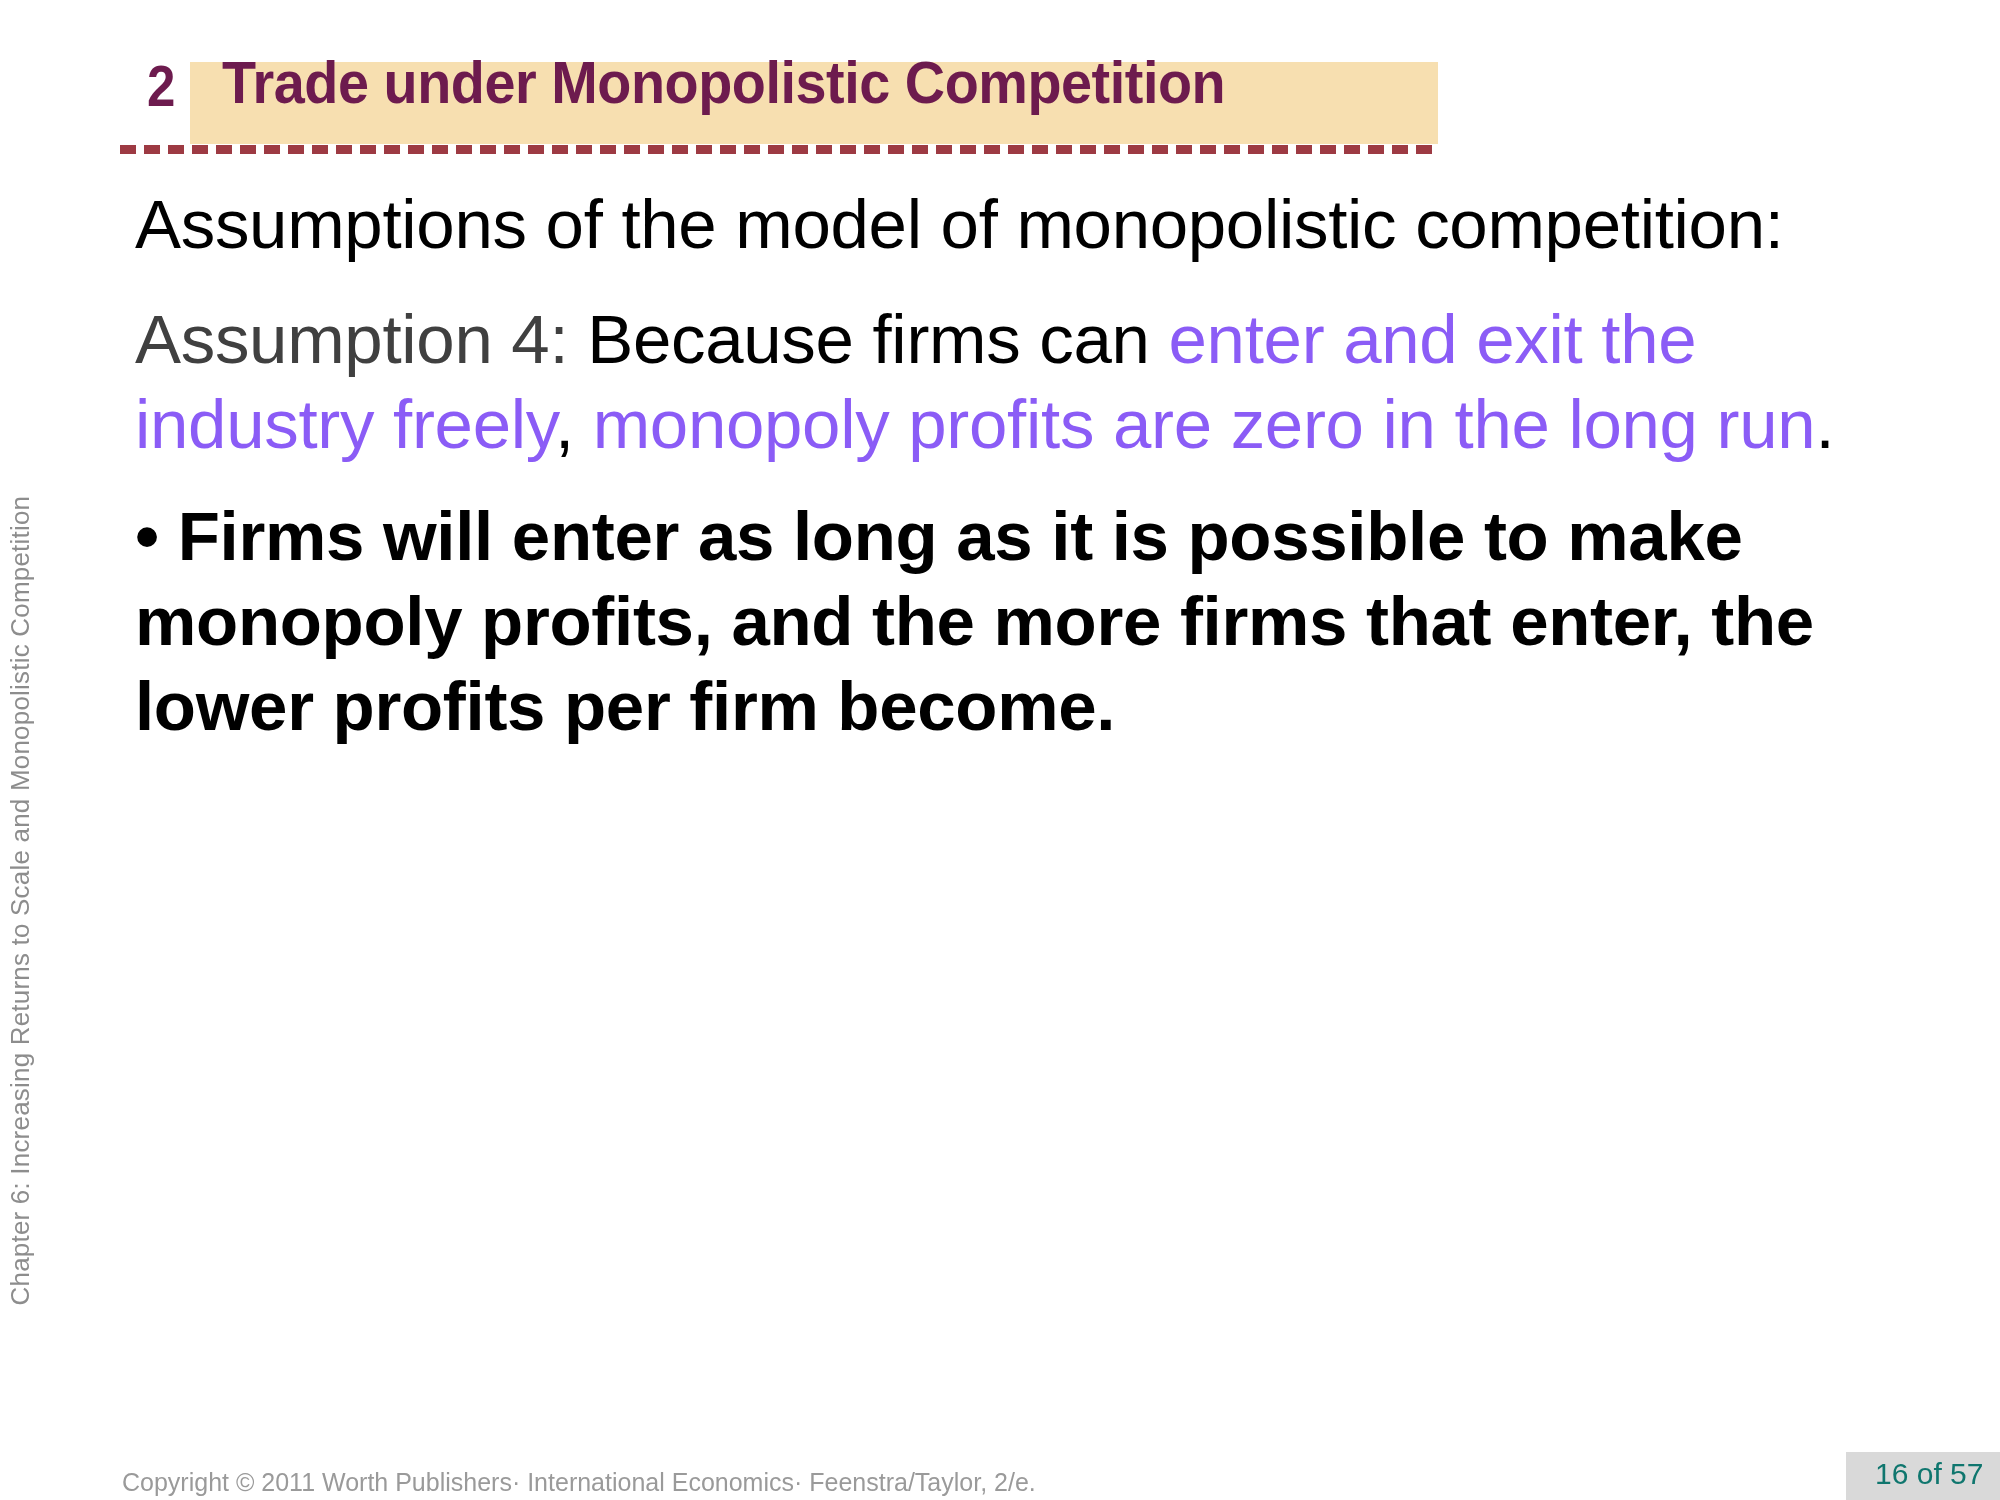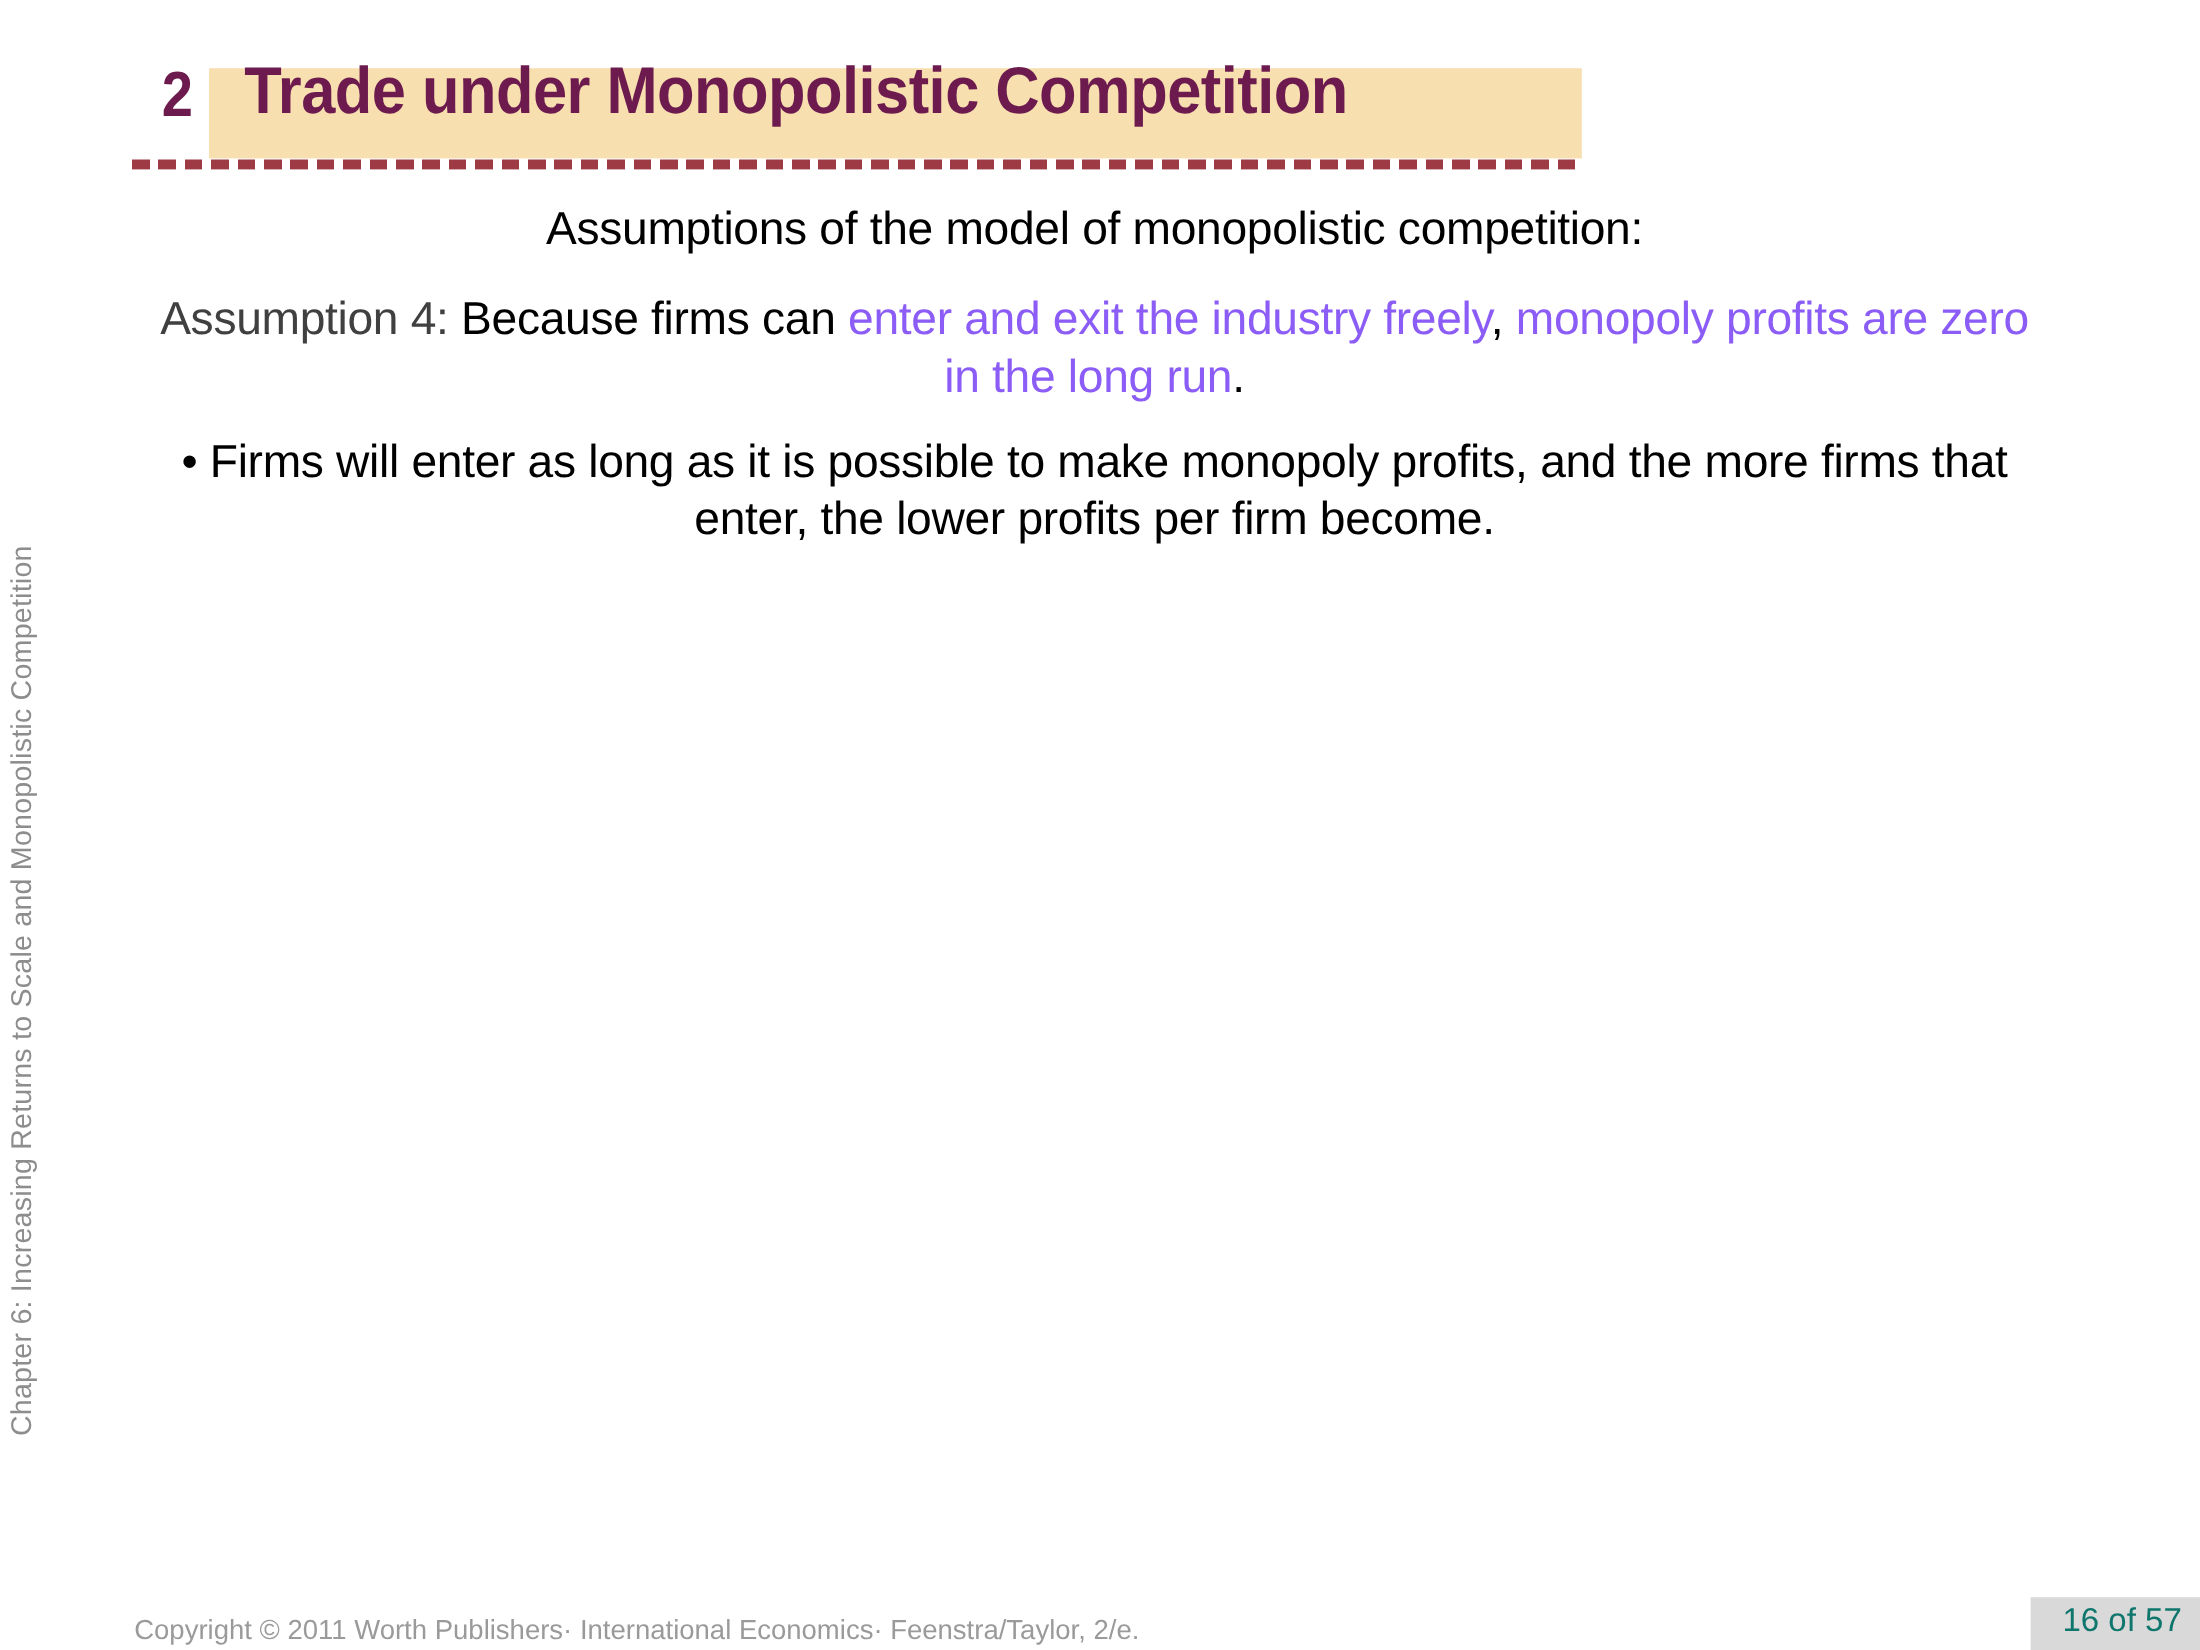--- a/index.html
+++ b/index.html
@@ -73,31 +73,30 @@
   }
 
   
   #body-area {
     position: absolute;
     left: 135px;
     top: 182px;
     width: 1720px;
   }
   .para {
-    font-size: 42px;
+    font-size: 69px;
     line-height: 1.235;
     color: #000000;
     font-family: "Liberation Sans", sans-serif;
     margin: 0 0 0 0;
     letter-spacing: -0.3px;
-    text-align: center;
   }
   .para.intro { margin-bottom: 30px; }
   .para.assumption { margin-bottom: 26px; }
-  .para.bullet { margin-bottom: 4px; }
+  .para.bullet { margin-bottom: 4px; font-weight: bold; }
   .kw-assumption {
     color: #404040;
     font-weight: normal;
   }
   .kw-blue {
     color: #8b5cf6;
   }
 
   
   #side-caption {

